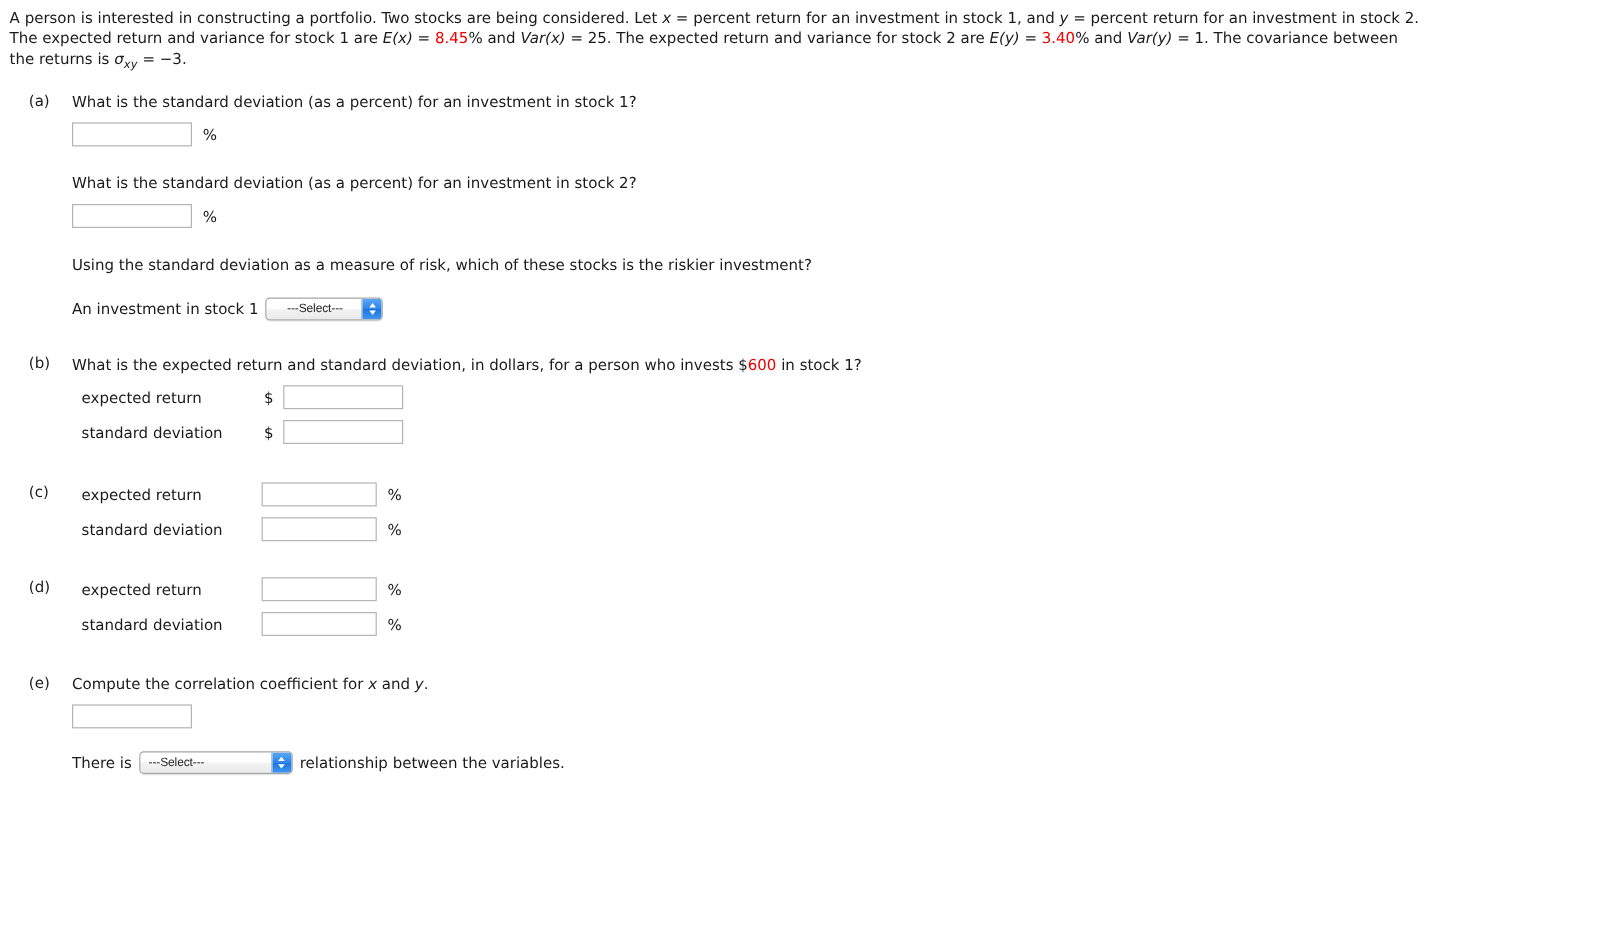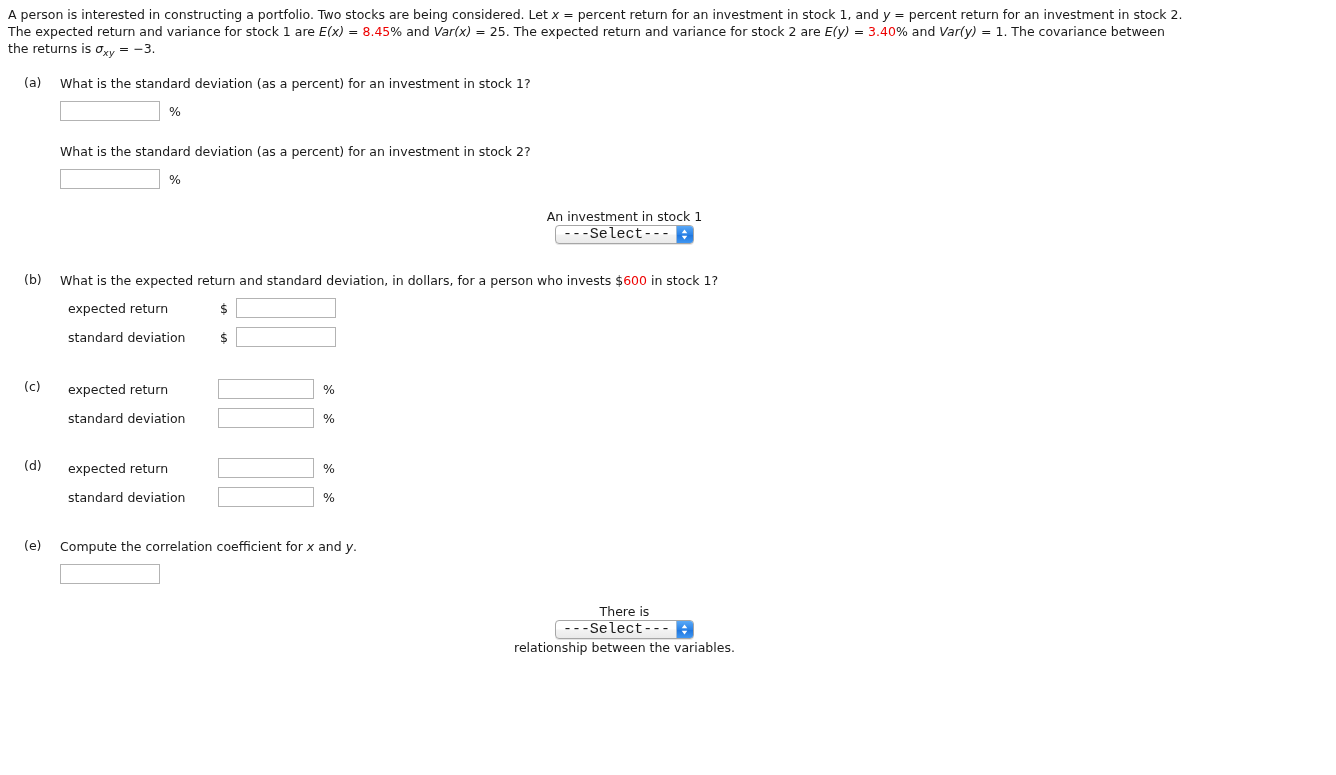--- a/index.html
+++ b/index.html
@@ -103,21 +103,20 @@
     margin-left: 9px;
     font-size: 12.5px;
   }
 
   
   .sel-line {
     display: flex;
     align-items: center;
     margin-top: 19px;
     line-height: 17px;
-    flex-direction: column;
   }
   .sel-line .pre { white-space: pre; }
   .sel-line .post { white-space: pre; }
 
   .sel {
     display: inline-flex;
     align-items: stretch;
     height: 19px;
     border: 1px solid #a6a6a6;
     border-radius: 4px;
@@ -125,25 +124,25 @@
     box-shadow: 0 1px 0 rgba(0,0,0,0.10);
     overflow: hidden;
     vertical-align: middle;
     cursor: default;
     box-sizing: border-box;
   }
   .sel .sel-text {
     display: flex;
     align-items: center;
     padding: 0 6px 0 7px;
-    font-size: 15px;
+    font-size: 10px;
     color: #1c1c1c;
     letter-spacing: -0.1px;
     white-space: nowrap;
-    font-family: Liberation Mono, monospace;
+    font-family: Liberation Sans, sans-serif;
   }
   .sel .sel-btn {
     width: 16px;
     flex: none;
     background: linear-gradient(to bottom, #5aa9f7 0%, #2b83e8 50%, #1d74dd 51%, #3f96f2 100%);
     border-left: 1px solid #9fb9d4;
     display: flex;
     align-items: center;
     justify-content: center;
     position: relative;
@@ -174,20 +173,21 @@
       <span class="unit">%</span>
     </div>
 
     <p class="sub-text">What is the standard deviation (as a percent) for an investment in stock 2?</p>
 
     <div class="answer-row">
       <input class="txt-input w100" type="text" value="" style="">
       <span class="unit">%</span>
     </div>
 
+    <p class="sub-text">Using the standard deviation as a measure of risk, which of these stocks is the riskier investment?</p>
 
     <div class="sel-line">
       <span class="pre">An investment in stock 1</span>
       <span class="sel sel-a gap-l gap-r">
         <span class="sel-text">---Select---</span>
         <span class="sel-btn">
           <svg width="9" height="13" viewBox="0 0 9 13" aria-hidden="true">
             <polygon points="4.5,1.6 7.3,5.2 1.7,5.2" fill="#ffffff"></polygon>
             <polygon points="4.5,11.4 7.3,7.8 1.7,7.8" fill="#ffffff"></polygon>
           </svg>

